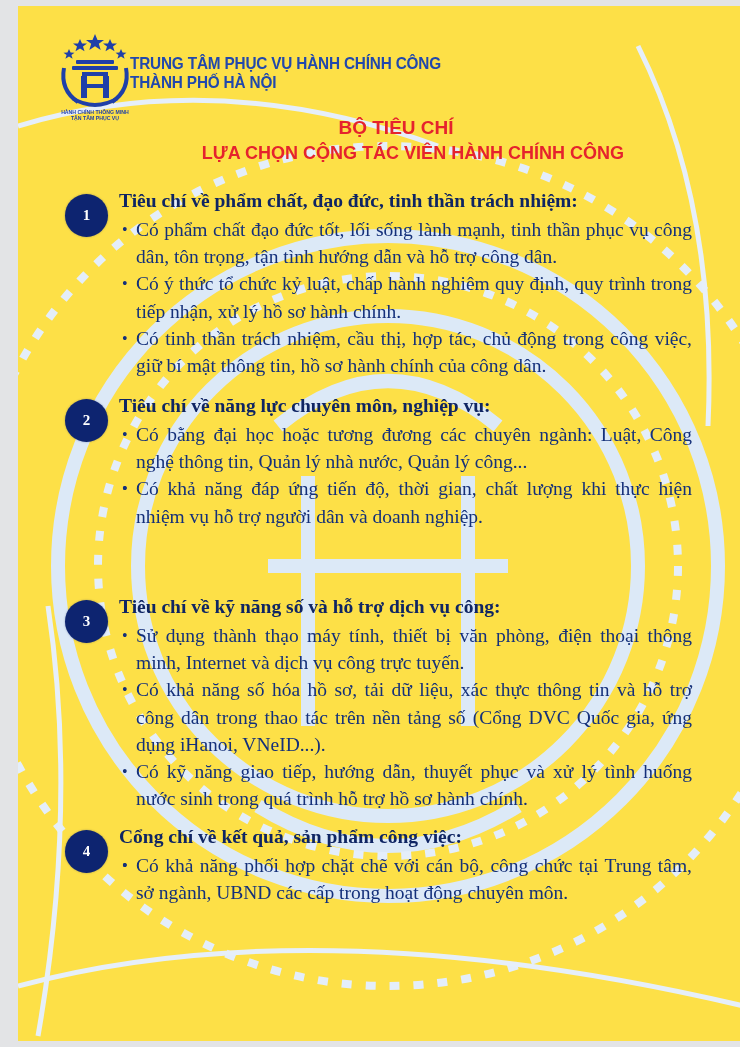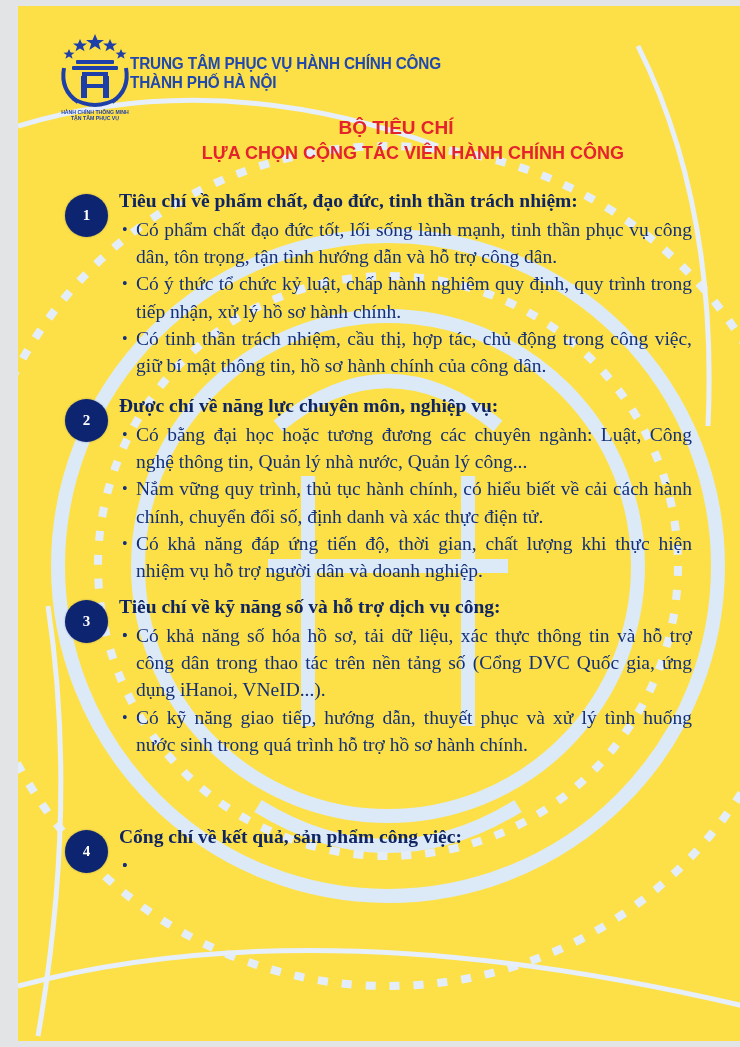--- a/index.html
+++ b/index.html
@@ -132,40 +132,40 @@
     <div class="sec-title">Tiêu chí về phẩm chất, đạo đức, tinh thần trách nhiệm:</div>
     <ul class="items">
       <li><span class="bullet">•</span><span>Có phẩm chất đạo đức tốt, lối sống lành mạnh, tinh thần phục vụ công dân, tôn trọng, tận tình hướng dẫn và hỗ trợ công dân.</span></li>
       <li><span class="bullet">•</span><span>Có ý thức tổ chức kỷ luật, chấp hành nghiêm quy định, quy trình trong tiếp nhận, xử lý hồ sơ hành chính.</span></li>
       <li><span class="bullet">•</span><span>Có tinh thần trách nhiệm, cầu thị, hợp tác, chủ động trong công việc, giữ bí mật thông tin, hồ sơ hành chính của công dân.</span></li>
     </ul>
   </div>
 
   <div class="section" style="top:387px;">
     <div class="badge">2</div>
-    <div class="sec-title">Được chí về năng lực chuyên môn, nghiệp vụ:</div>
+    <div class="sec-title">Tiêu chí về năng lực chuyên môn, nghiệp vụ:</div>
     <ul class="items">
       <li><span class="bullet">•</span><span>Có bằng đại học hoặc tương đương các chuyên ngành: Luật, Công nghệ thông tin, Quản lý nhà nước, Quản lý công...</span></li>
-      <li><span class="bullet">•</span><span>Nắm vững quy trình, thủ tục hành chính, có hiểu biết về cải cách hành chính, chuyển đổi số, định danh và xác thực điện tử.</span></li>
+      <li><span class="bullet">•</span></li>
       <li><span class="bullet">•</span><span>Có khả năng đáp ứng tiến độ, thời gian, chất lượng khi thực hiện nhiệm vụ hỗ trợ người dân và doanh nghiệp.</span></li>
     </ul>
   </div>
 
   <div class="section" style="top:588px;">
     <div class="badge">3</div>
     <div class="sec-title">Tiêu chí về kỹ năng số và hỗ trợ dịch vụ công:</div>
     <ul class="items">
-      <li><span class="bullet">•</span></li>
+      <li><span class="bullet">•</span><span>Sử dụng thành thạo máy tính, thiết bị văn phòng, điện thoại thông minh, Internet và dịch vụ công trực tuyến.</span></li>
       <li><span class="bullet">•</span><span>Có khả năng số hóa hồ sơ, tải dữ liệu, xác thực thông tin và hỗ trợ công dân trong thao tác trên nền tảng số (Cổng DVC Quốc gia, ứng dụng iHanoi, VNeID...).</span></li>
       <li><span class="bullet">•</span><span>Có kỹ năng giao tiếp, hướng dẫn, thuyết phục và xử lý tình huống nước sinh trong quá trình hỗ trợ hồ sơ hành chính.</span></li>
     </ul>
   </div>
 
   <div class="section" style="top:818px;">
     <div class="badge">4</div>
     <div class="sec-title">Cổng chí về kết quả, sản phẩm công việc:</div>
     <ul class="items">
       <li><span class="bullet">•</span></li>
-      <li><span class="bullet">•</span></li>
+      <li><span class="bullet">•</span><span>Có khả năng phối hợp chặt chẽ với cán bộ, công chức tại Trung tâm, sở ngành, UBND các cấp trong hoạt động chuyên môn.</span></li>
     </ul>
   </div>
 
 </div>
 
 </body></html>

